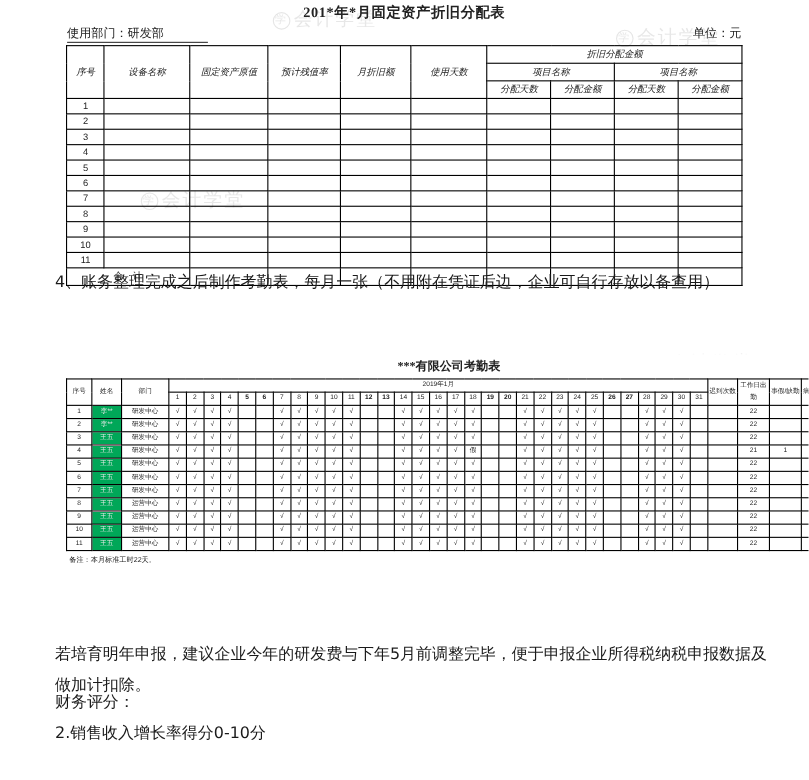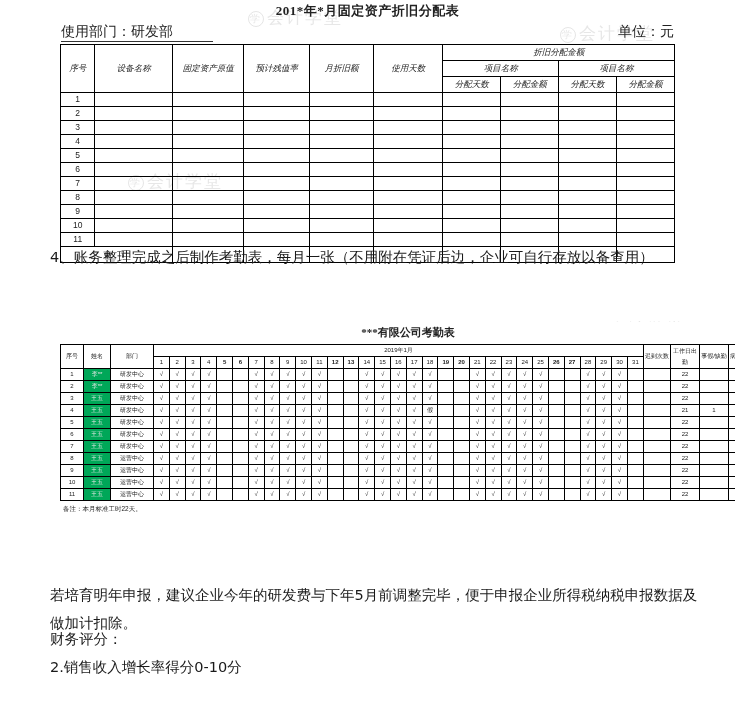--- a/index.html
+++ b/index.html
@@ -37,21 +37,21 @@
     text-align: center;
     font-size: 13px;
     font-weight: bold;
     font-family: "Liberation Serif", serif;
     padding-bottom: 3px;
     letter-spacing: 0.5px;
   }
   .dep-subrow {
     display: flex;
     justify-content: space-between;
-    font-size: 14px;
+    font-size: 11px;
     padding: 0 1px 2px 1px;
   }
   .dep-subrow .left {
     border-bottom: 1px solid #333;
     padding-right: 40px;
   }
   .dep-table {
     width: 100%;
     font-size: 8.5px;
     text-align: center;

